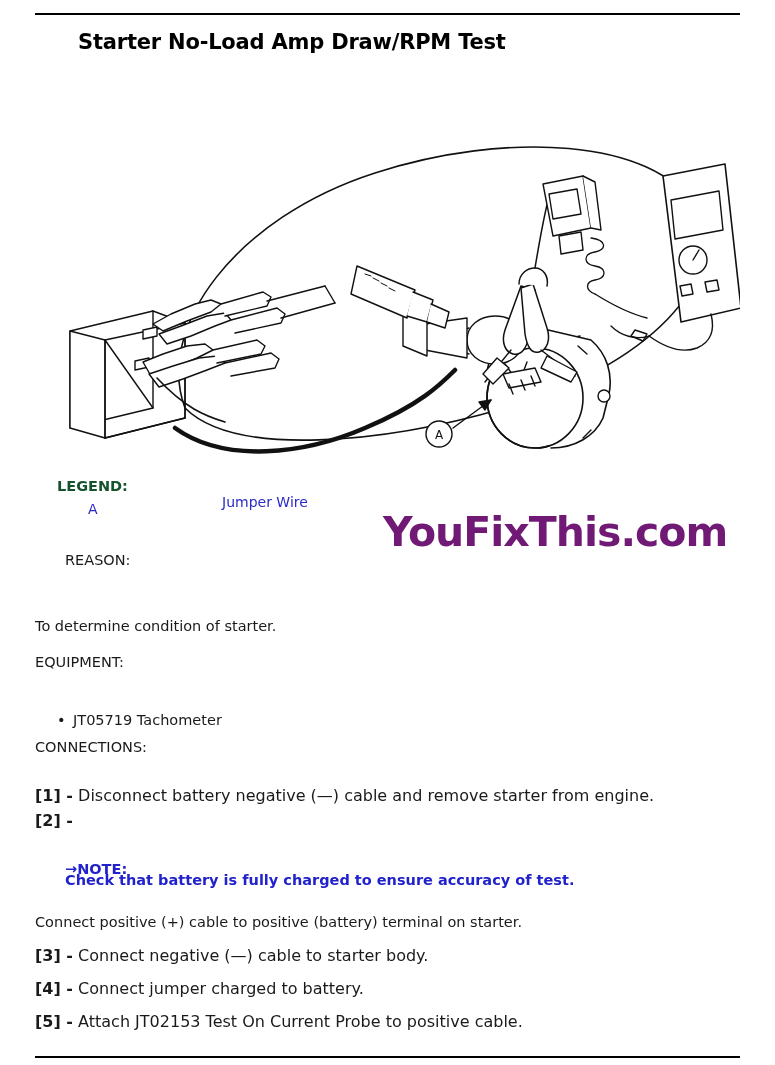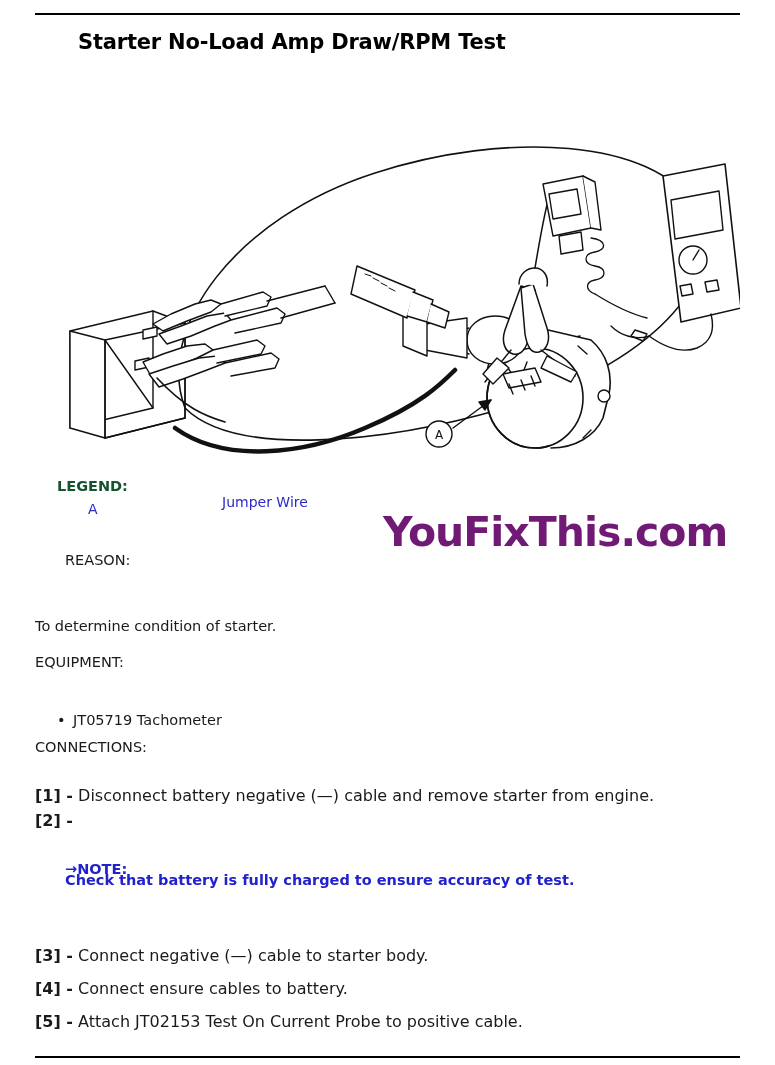--- a/index.html
+++ b/index.html
@@ -283,29 +283,30 @@
   </div>
 
   <div class="step step-2">
     <span class="num">[2] -</span>
     <span></span>
   </div>
 
   <div class="note-arrow">→NOTE:</div>
   <div class="note-text">Check that battery is fully charged to ensure accuracy of test.</div>
 
+  <div class="connect-pos">Connect positive (+) cable to positive (battery) terminal on starter.</div>
 
   <div class="step step-3">
     <span class="num">[3] -</span>
     <span>Connect negative (—) cable to starter body.</span>
   </div>
 
   <div class="step step-4">
     <span class="num">[4] -</span>
-    <span>Connect ensure cables to battery.</span>
+    <span>Connect jumper charged to battery.</span>
   </div>
 
   <div class="step step-5">
     <span class="num">[5] -</span>
     <span>Attach JT02153 Test On Current Probe to positive cable.</span>
   </div>
 
   <div class="rule-bottom"></div>
 </div>
 

